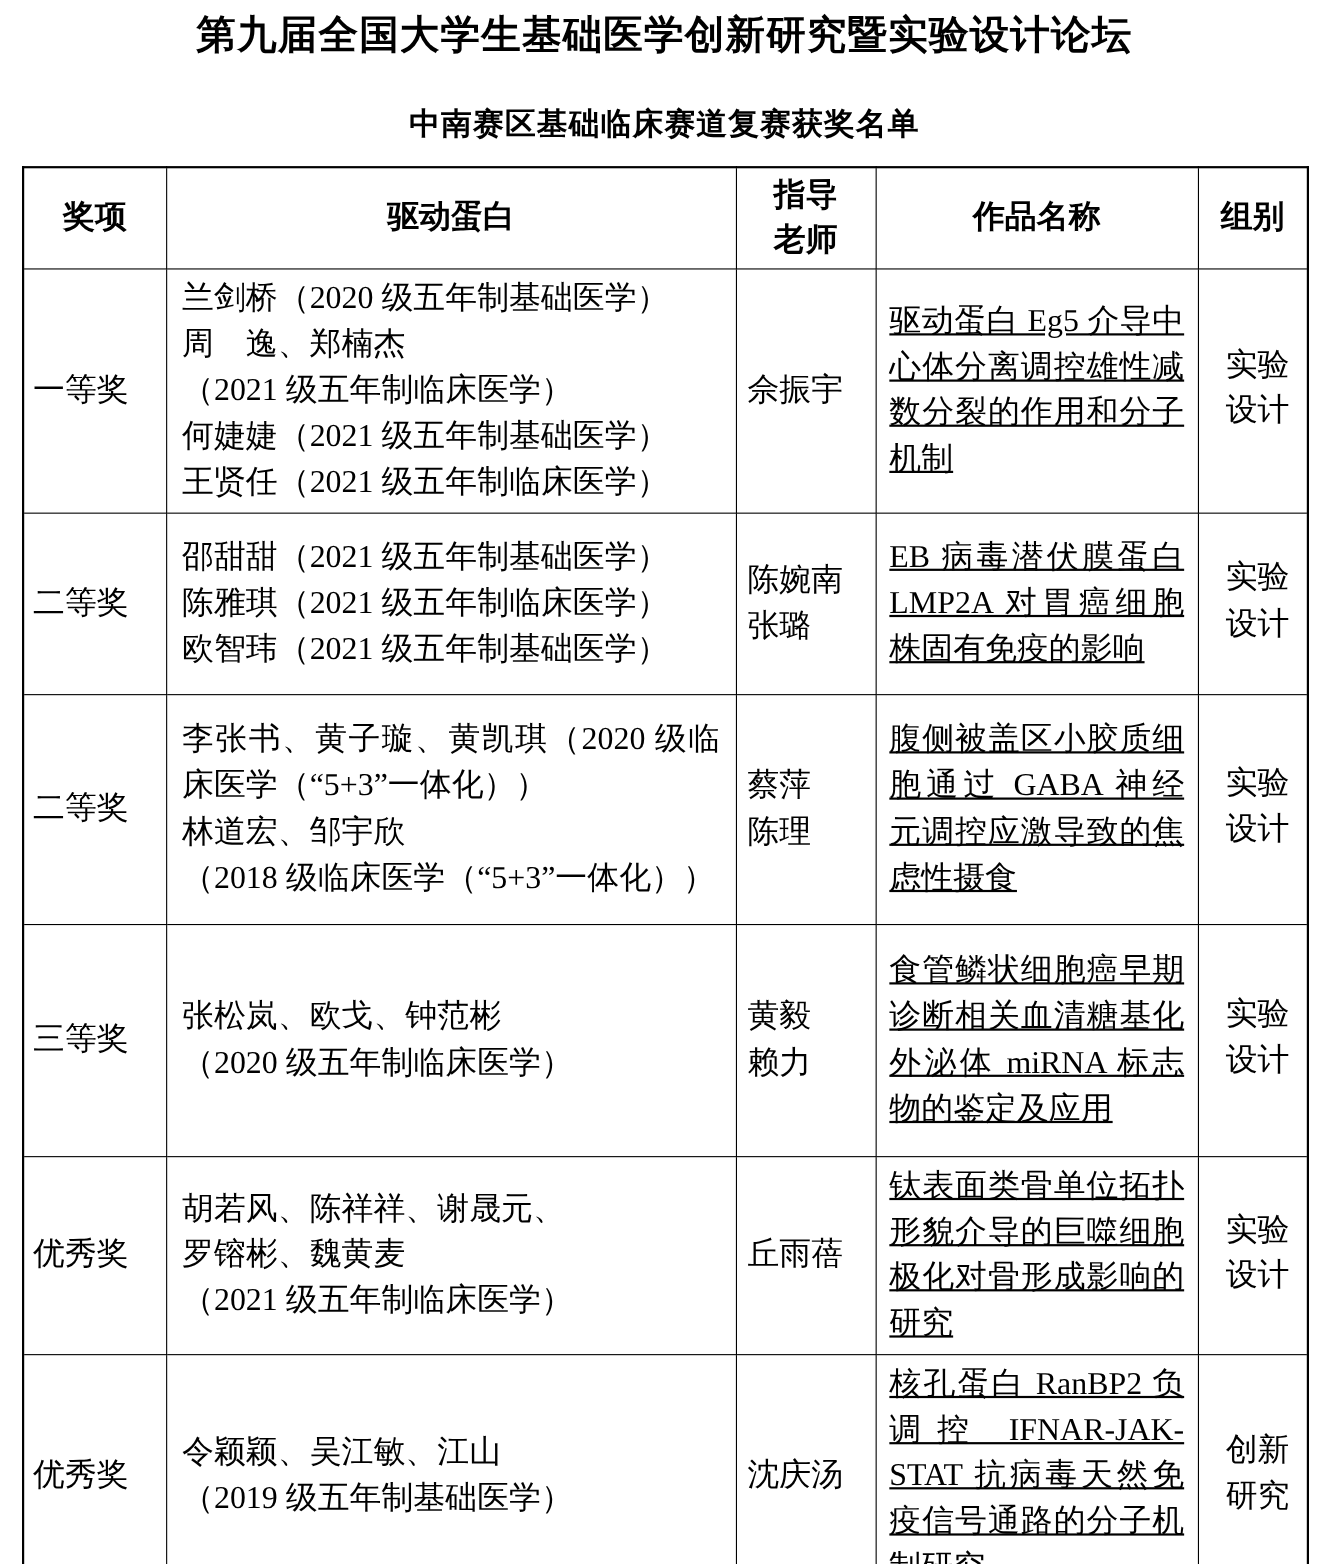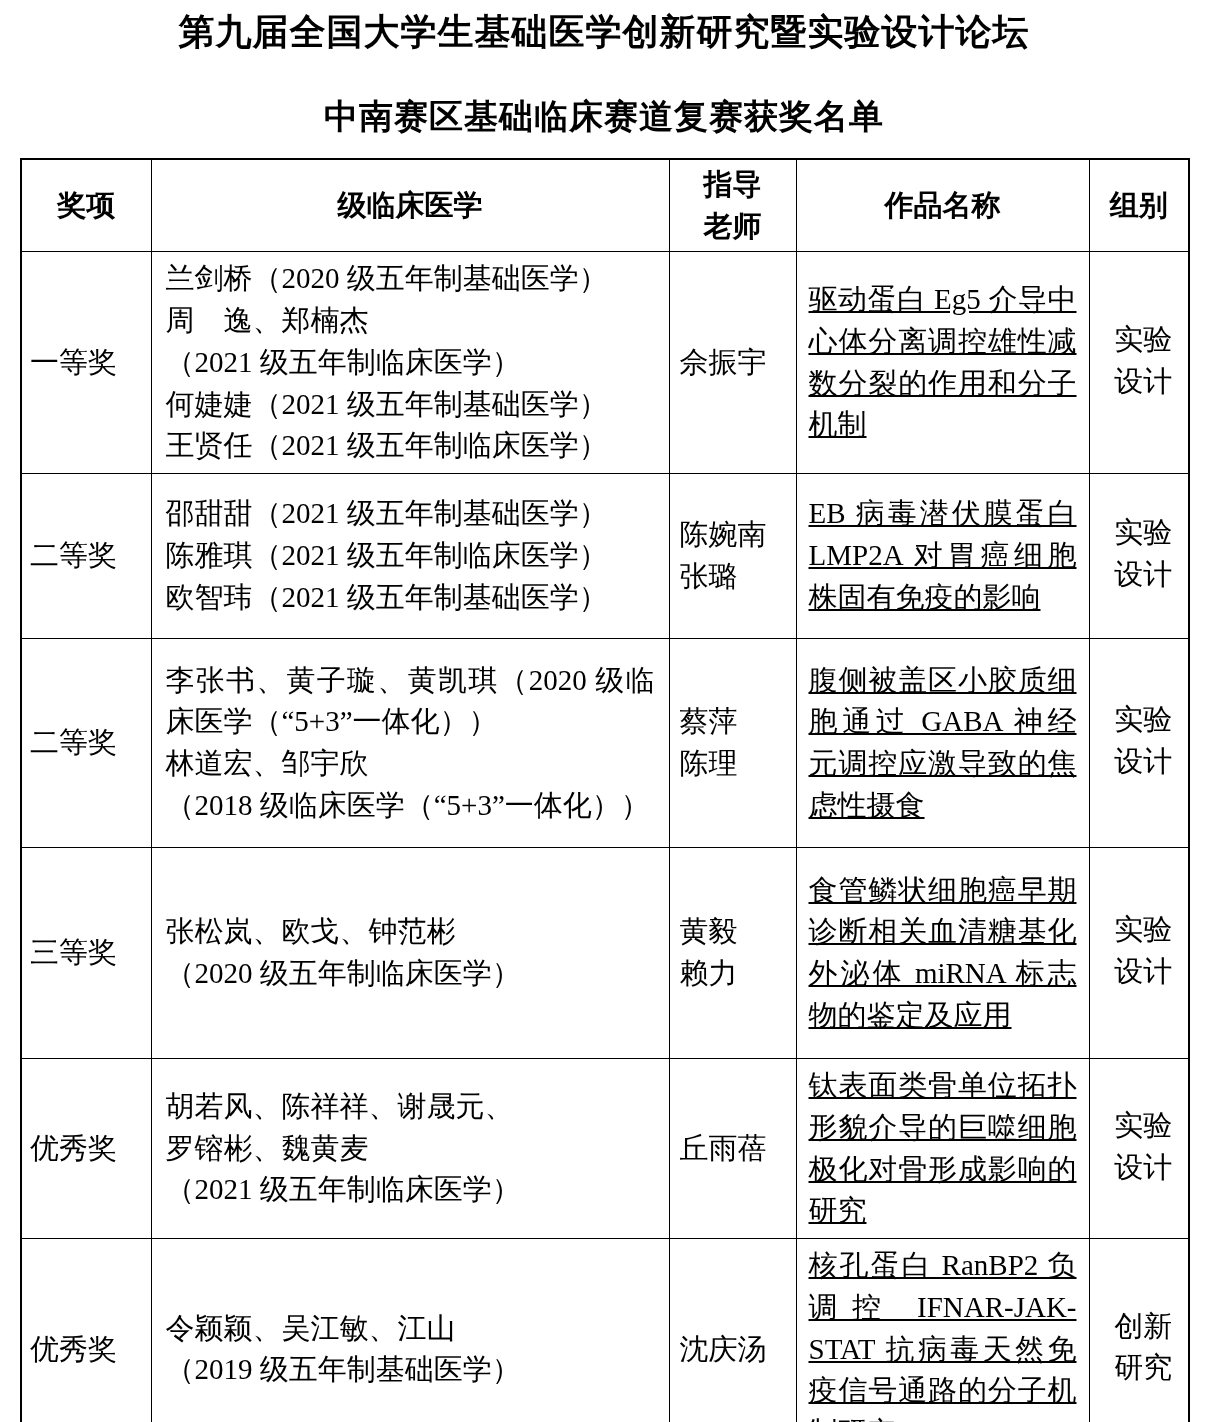--- a/index.html
+++ b/index.html
@@ -7,21 +7,21 @@
     width:1208px;height:1422px;background:#ffffff;color:#000000;
     font-family:"Liberation Serif","DejaVu Serif",serif;
     -webkit-font-smoothing:antialiased;
   }
   .doc{width:1208px;height:1422px;overflow:hidden;}
   .title{
     text-align:center;font-weight:bold;font-size:36px;line-height:1.25;
     margin:10px 0 0 0;letter-spacing:1px;
   }
   .subtitle{
-    text-align:center;font-weight:bold;font-size:34px;line-height:1.2;
+    text-align:center;font-weight:bold;font-size:28px;line-height:1.2;
     margin:42px 0 0 0;letter-spacing:1px;
   }
   table.award-table{
     border-collapse:collapse;table-layout:fixed;
     width:1168px;margin:20px 0 0 20px;
     border:2px solid #000;
   }
   .award-table th,.award-table td{
     border:1px solid #000;
     vertical-align:middle;
@@ -72,21 +72,21 @@
     <colgroup>
       <col class="c-award">
         <col class="c-members">
         <col class="c-advisor">
         <col class="c-work">
         <col class="c-group">
     </colgroup>
     <thead>
       <tr class="hdr">
         <th>奖项</th>
-        <th>级临床医学</th>
+        <th>驱动蛋白</th>
         <th>指导
 老师</th>
         <th>作品名称</th>
         <th>组别</th>
       </tr>
     </thead>
     <tbody>
       <tr class="r0">
         <td class="award">一等奖</td>
         <td class="members">兰剑桥（2020 级五年制基础医学）

